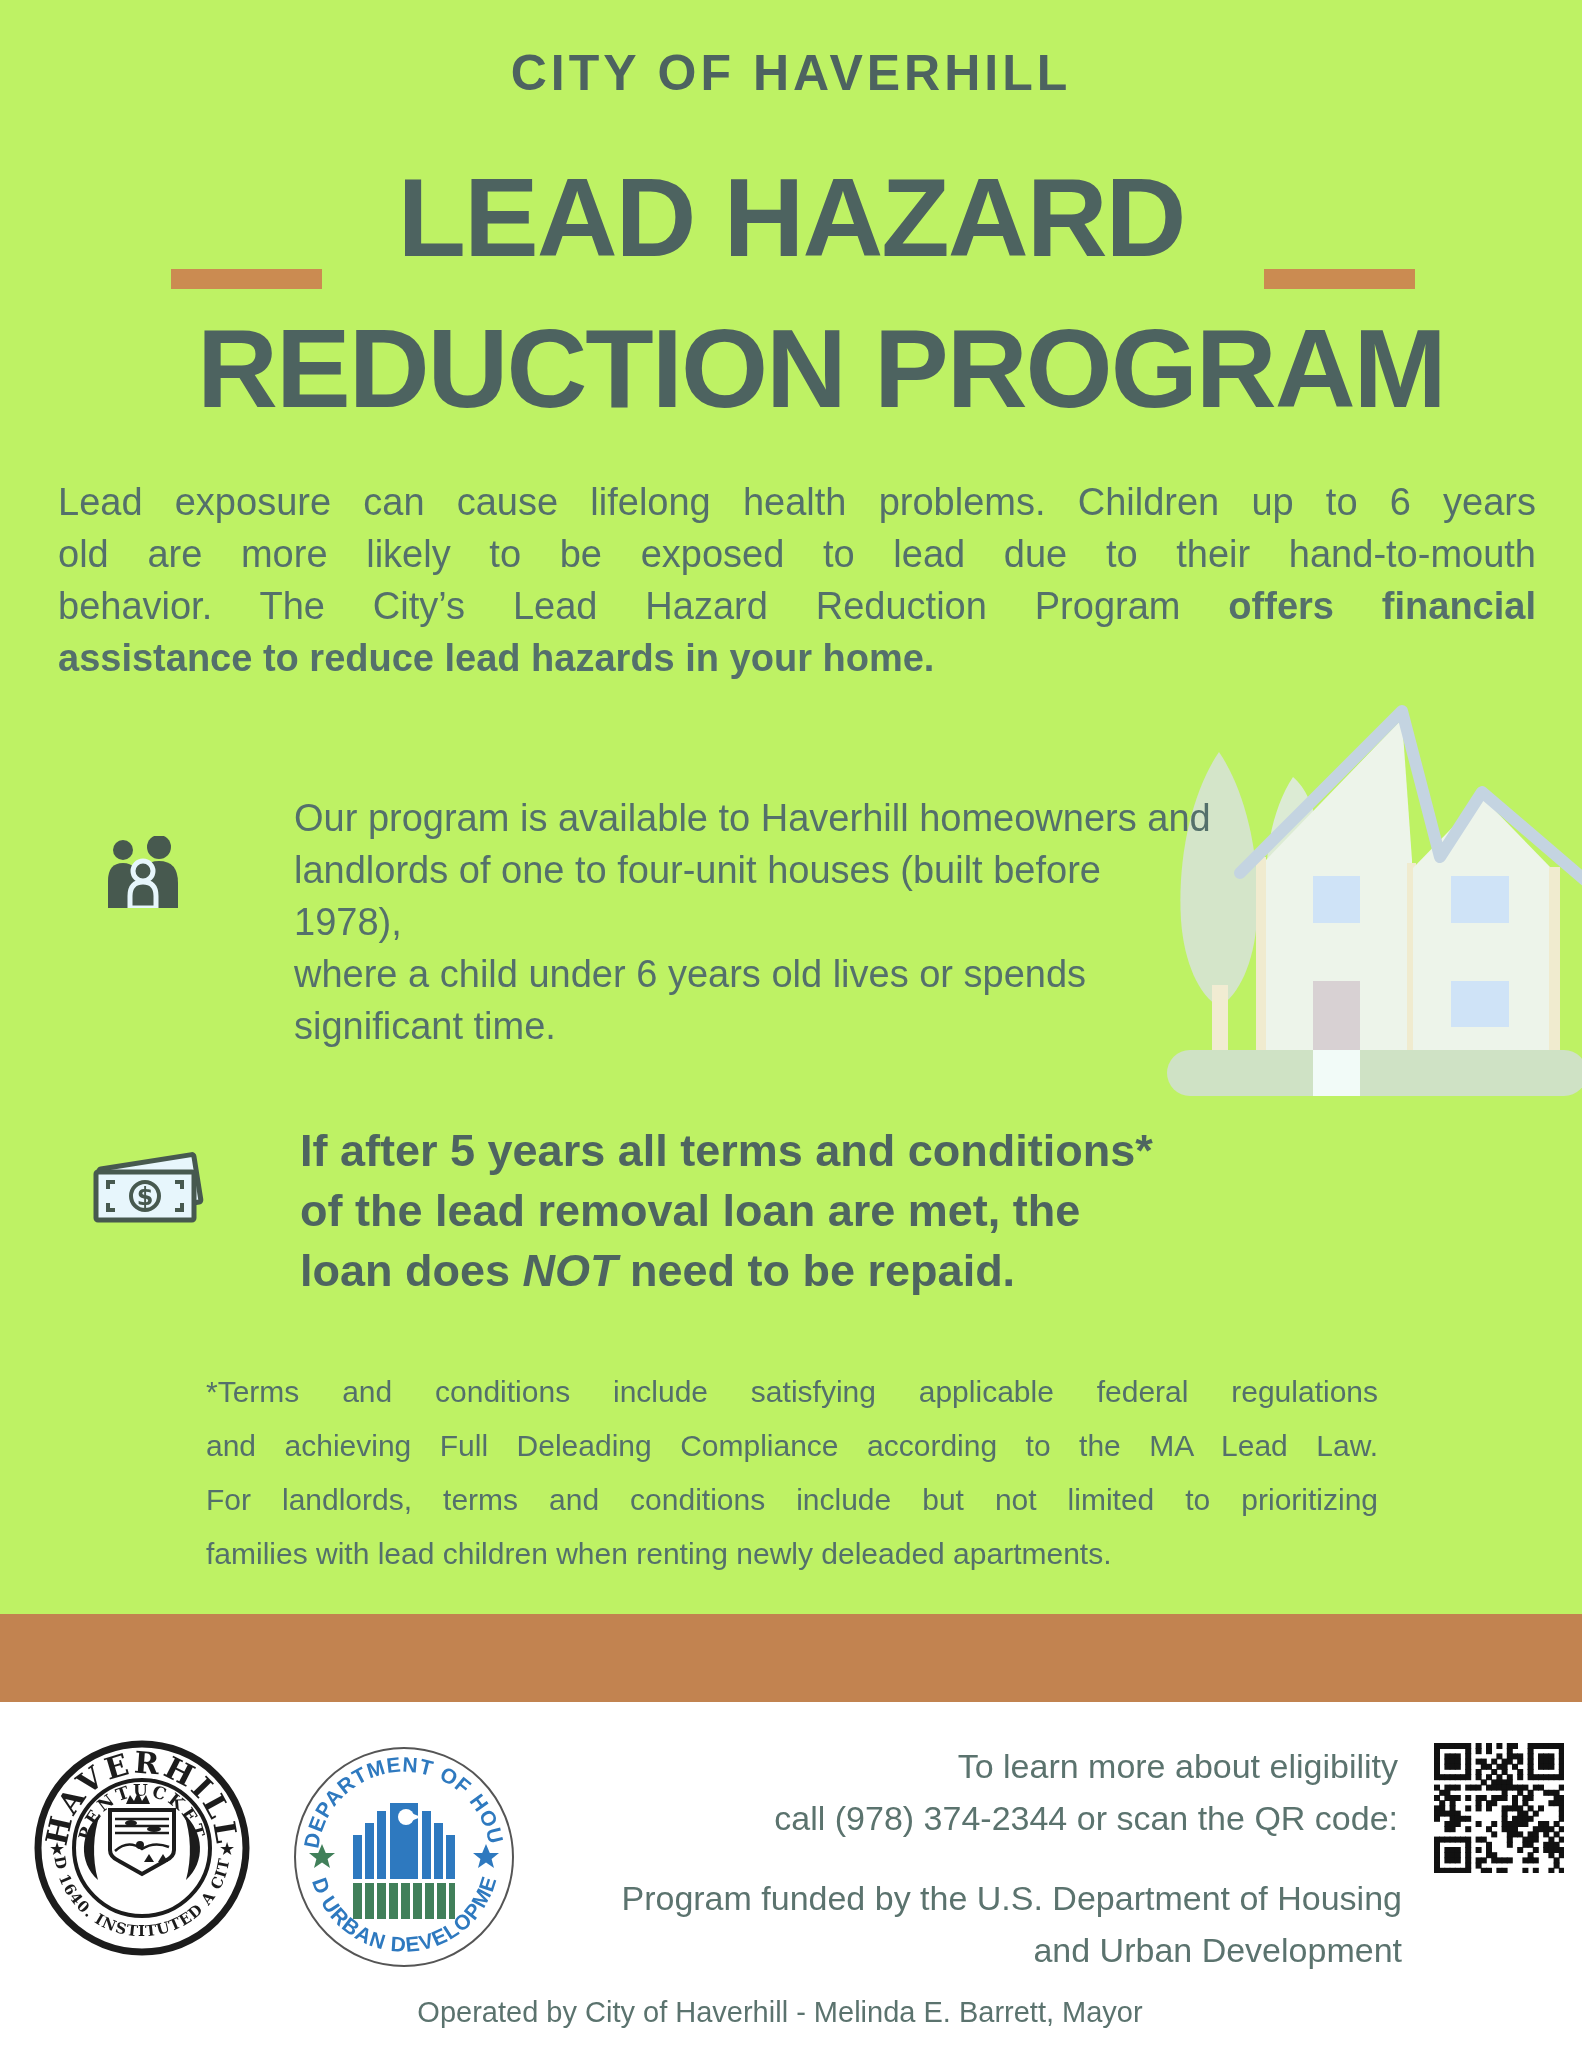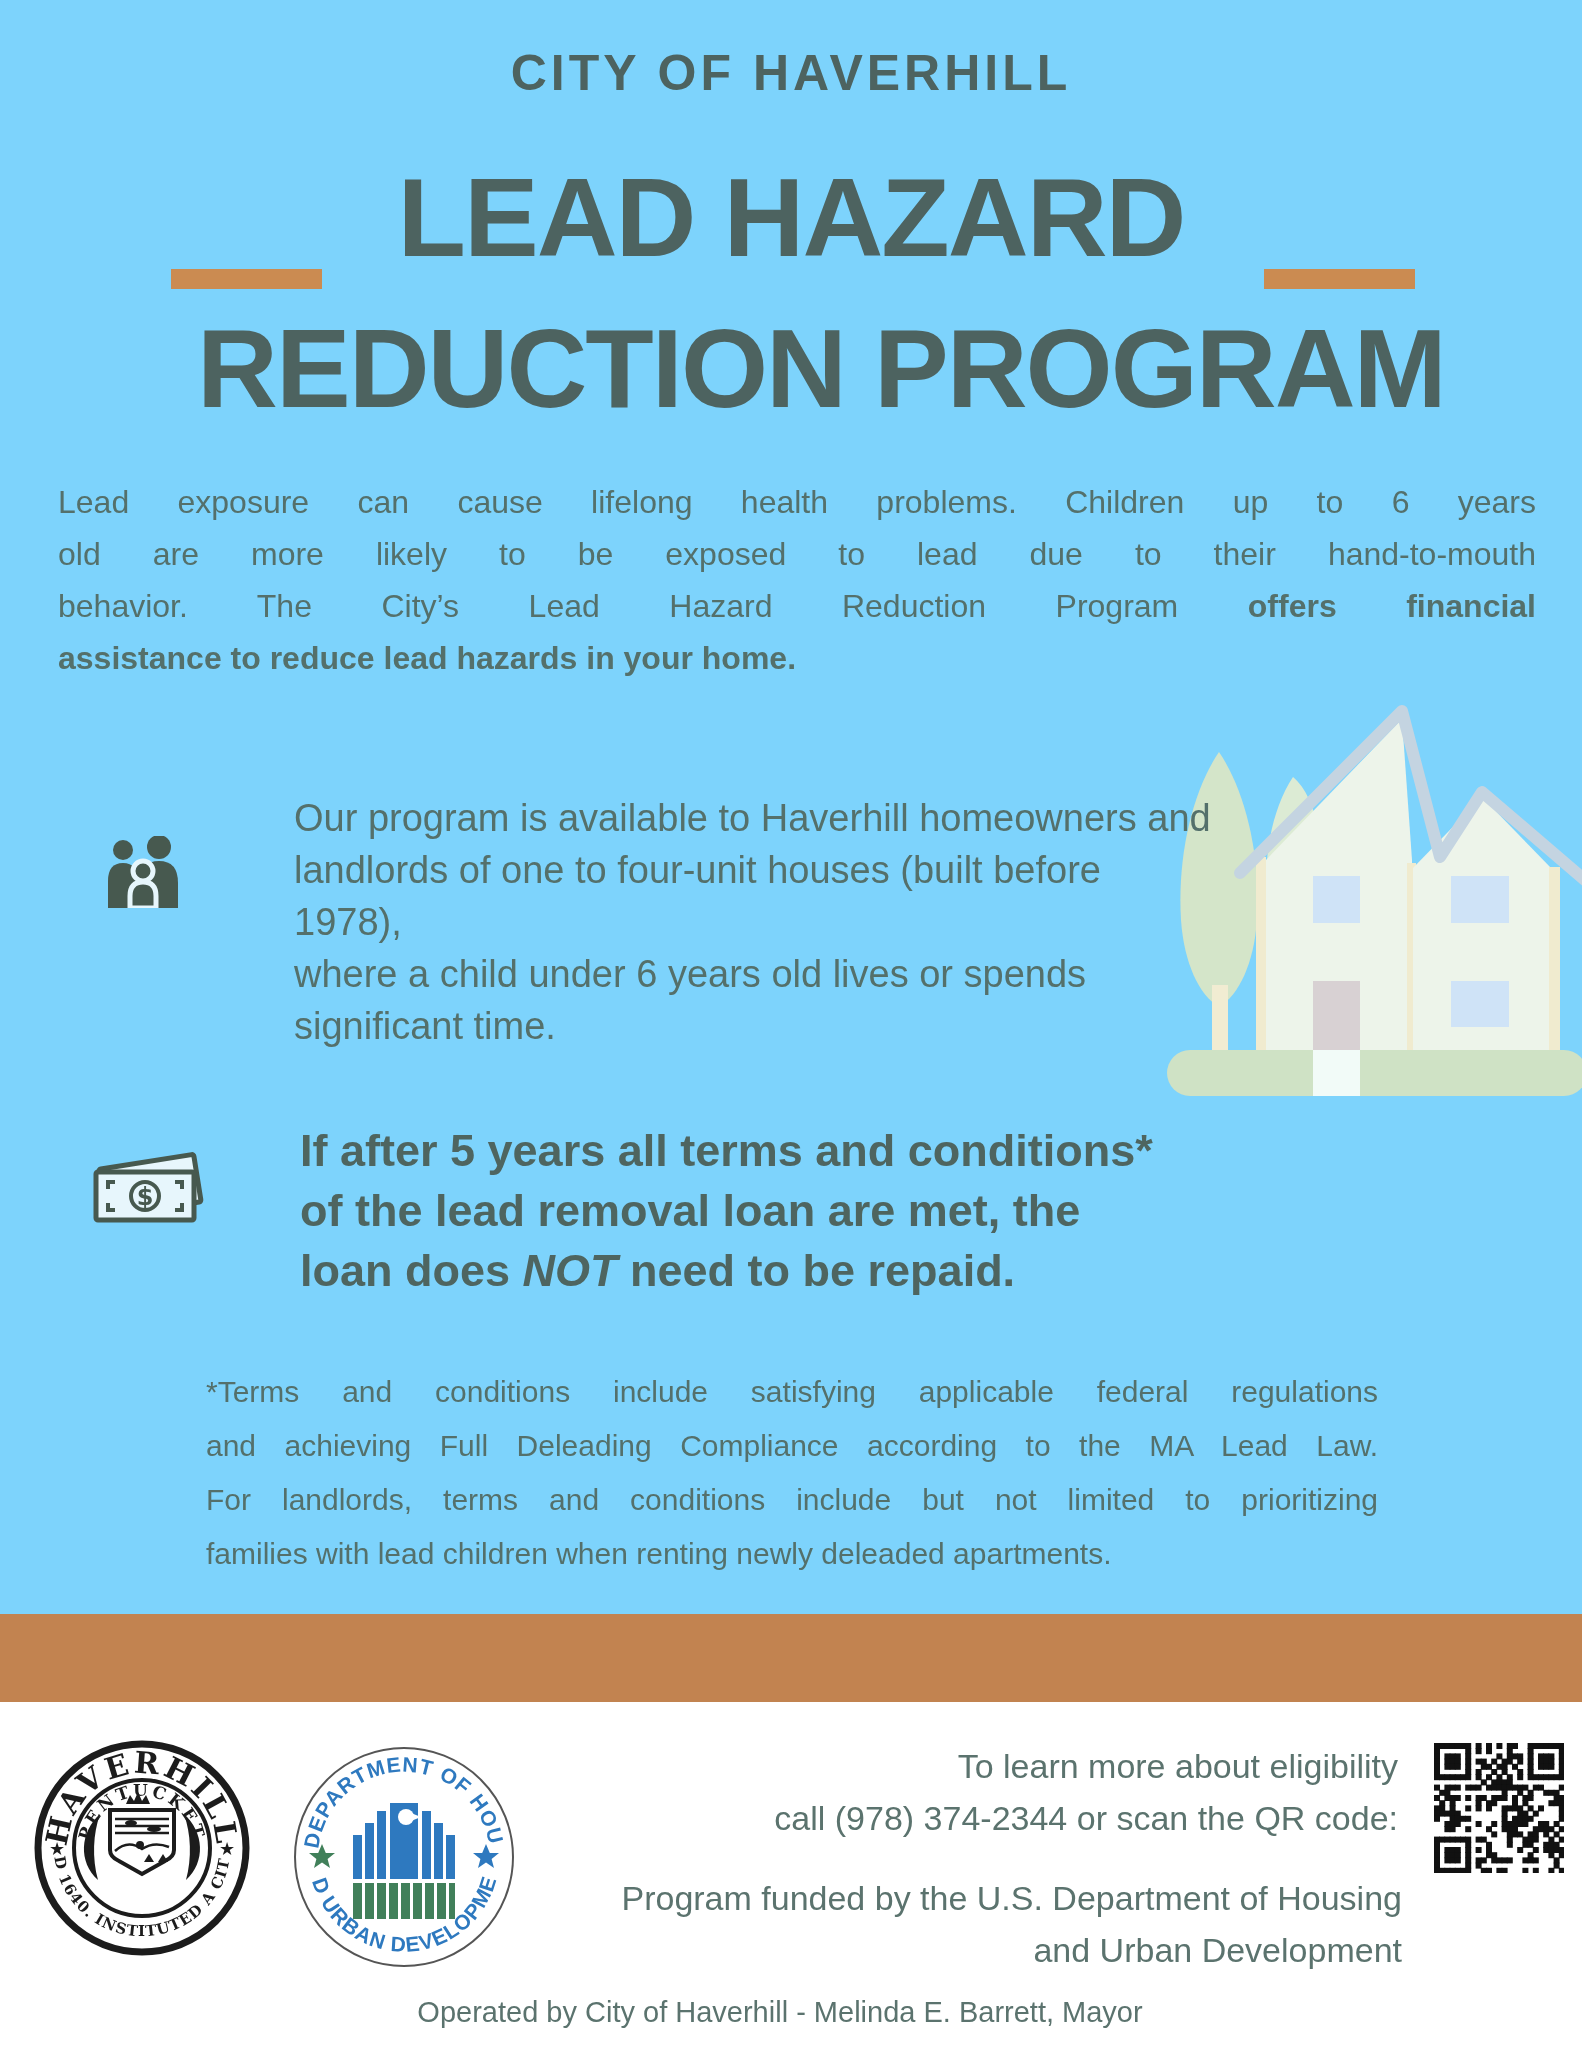--- a/index.html
+++ b/index.html
@@ -1,18 +1,18 @@
 <!DOCTYPE html>
 <html><head>
 <meta charset="utf-8">
 <style>
   html,body{margin:0;padding:0;background:#9aa4a8;}
   .page{
     position:relative; width:1582px; height:2064px; overflow:hidden;
-    background:#7dd3fc;
+    background:#bef264;
     font-family:"Liberation Sans", sans-serif;
     color:#54706b;
   }
   .abs{position:absolute;}
   
   .kicker{
     left:0; top:44px; width:100%; text-align:center;
     font-size:50px; font-weight:700; letter-spacing:4px; color:#4d6360;
   }
   .title{
@@ -20,21 +20,21 @@
     font-size:112px; line-height:120px; font-weight:700; letter-spacing:-2px;
     color:#4d6360; z-index:2;
   }
   .title1{top:158px;}
   .title2{top:309px;margin-left:30px;}
   .accent-bar{top:269px; width:151px; height:20px; background:#cb8b51;}
   .bar-l{left:171px;} .bar-r{left:1264px;}
   
   .pl{display:block;}
   .just{text-align:justify; text-align-last:justify;}
-  .intro{left:58px; top:476px; width:1478px; font-size:32px; line-height:52px; z-index:2;}
+  .intro{left:58px; top:476px; width:1478px; font-size:38px; line-height:52px; z-index:2;}
   .eligibility{left:294px; top:792px; width:920px; font-size:38px; line-height:52px; z-index:2;}
   .loan{left:300px; top:1121px; width:1120px; font-size:45px; line-height:60px; font-weight:700; color:#4e6560; z-index:2;}
   .footnote{left:206px; top:1365px; width:1172px; font-size:30px; line-height:54px; z-index:2;}
   .s-b{font-weight:700;}
   .s-bi{font-weight:700; font-style:italic;}
   
   .house{left:1155px; top:695px; z-index:0;}
   .icon-block{z-index:2;}
   
   .band{left:0; top:1614px; width:100%; height:88px; background:#c28350;}

